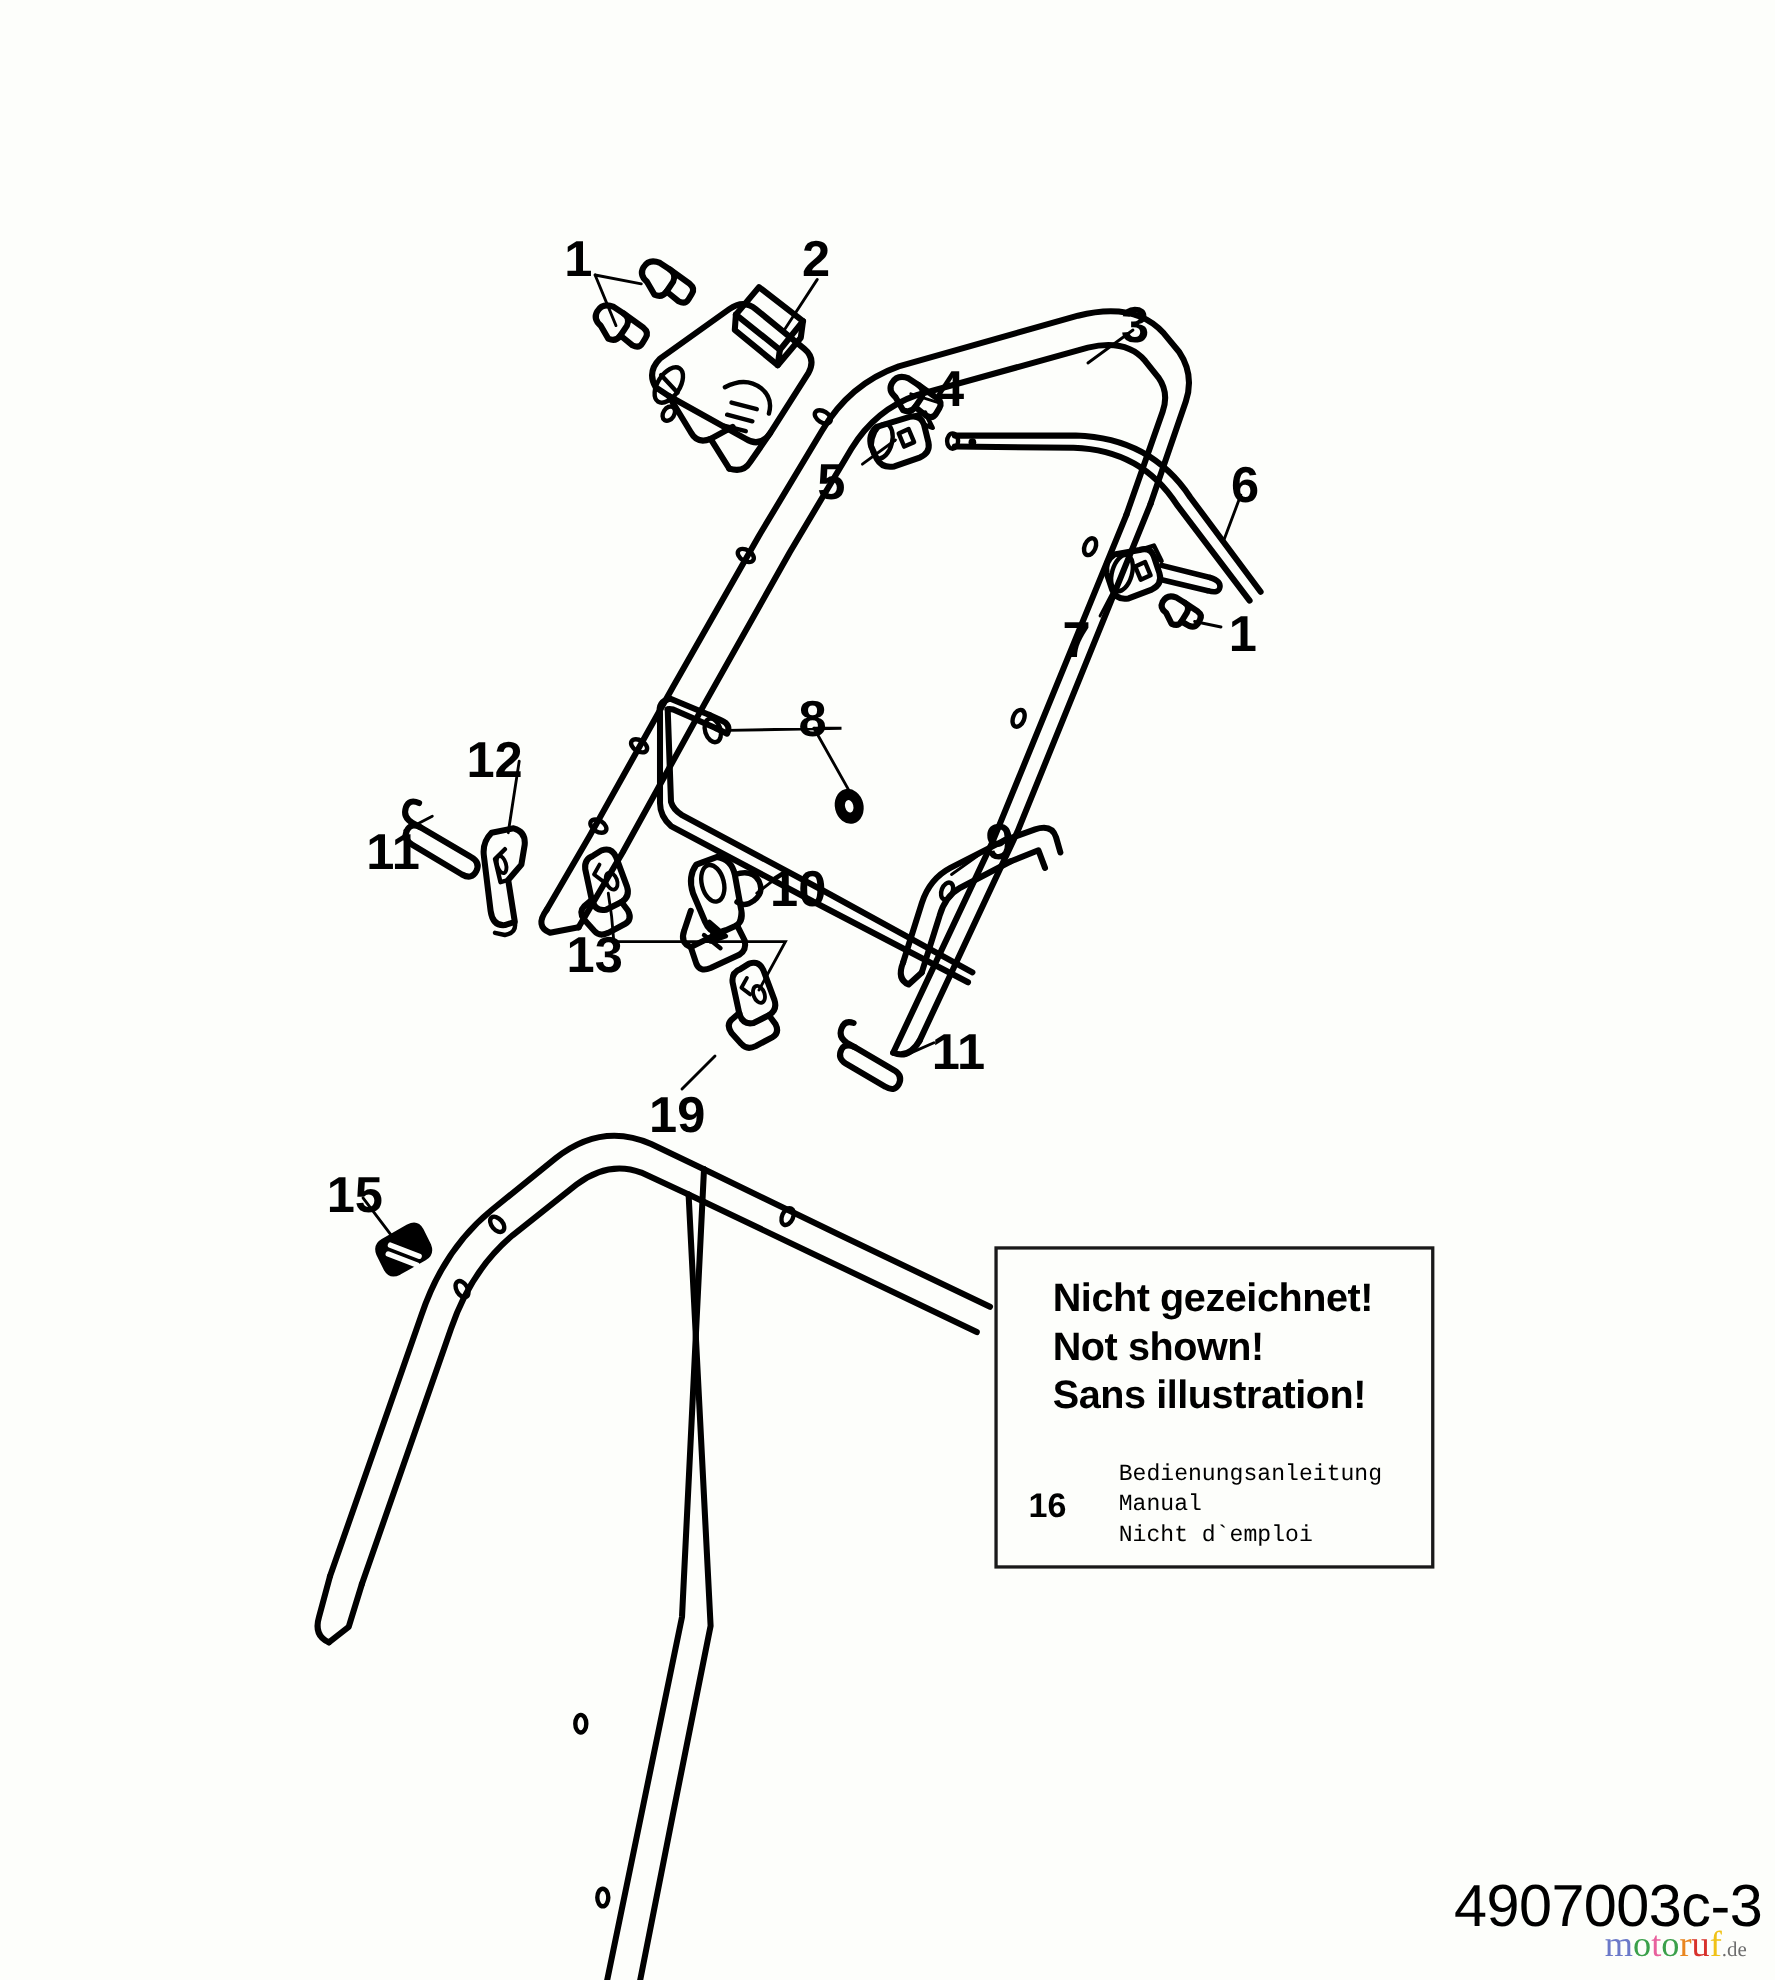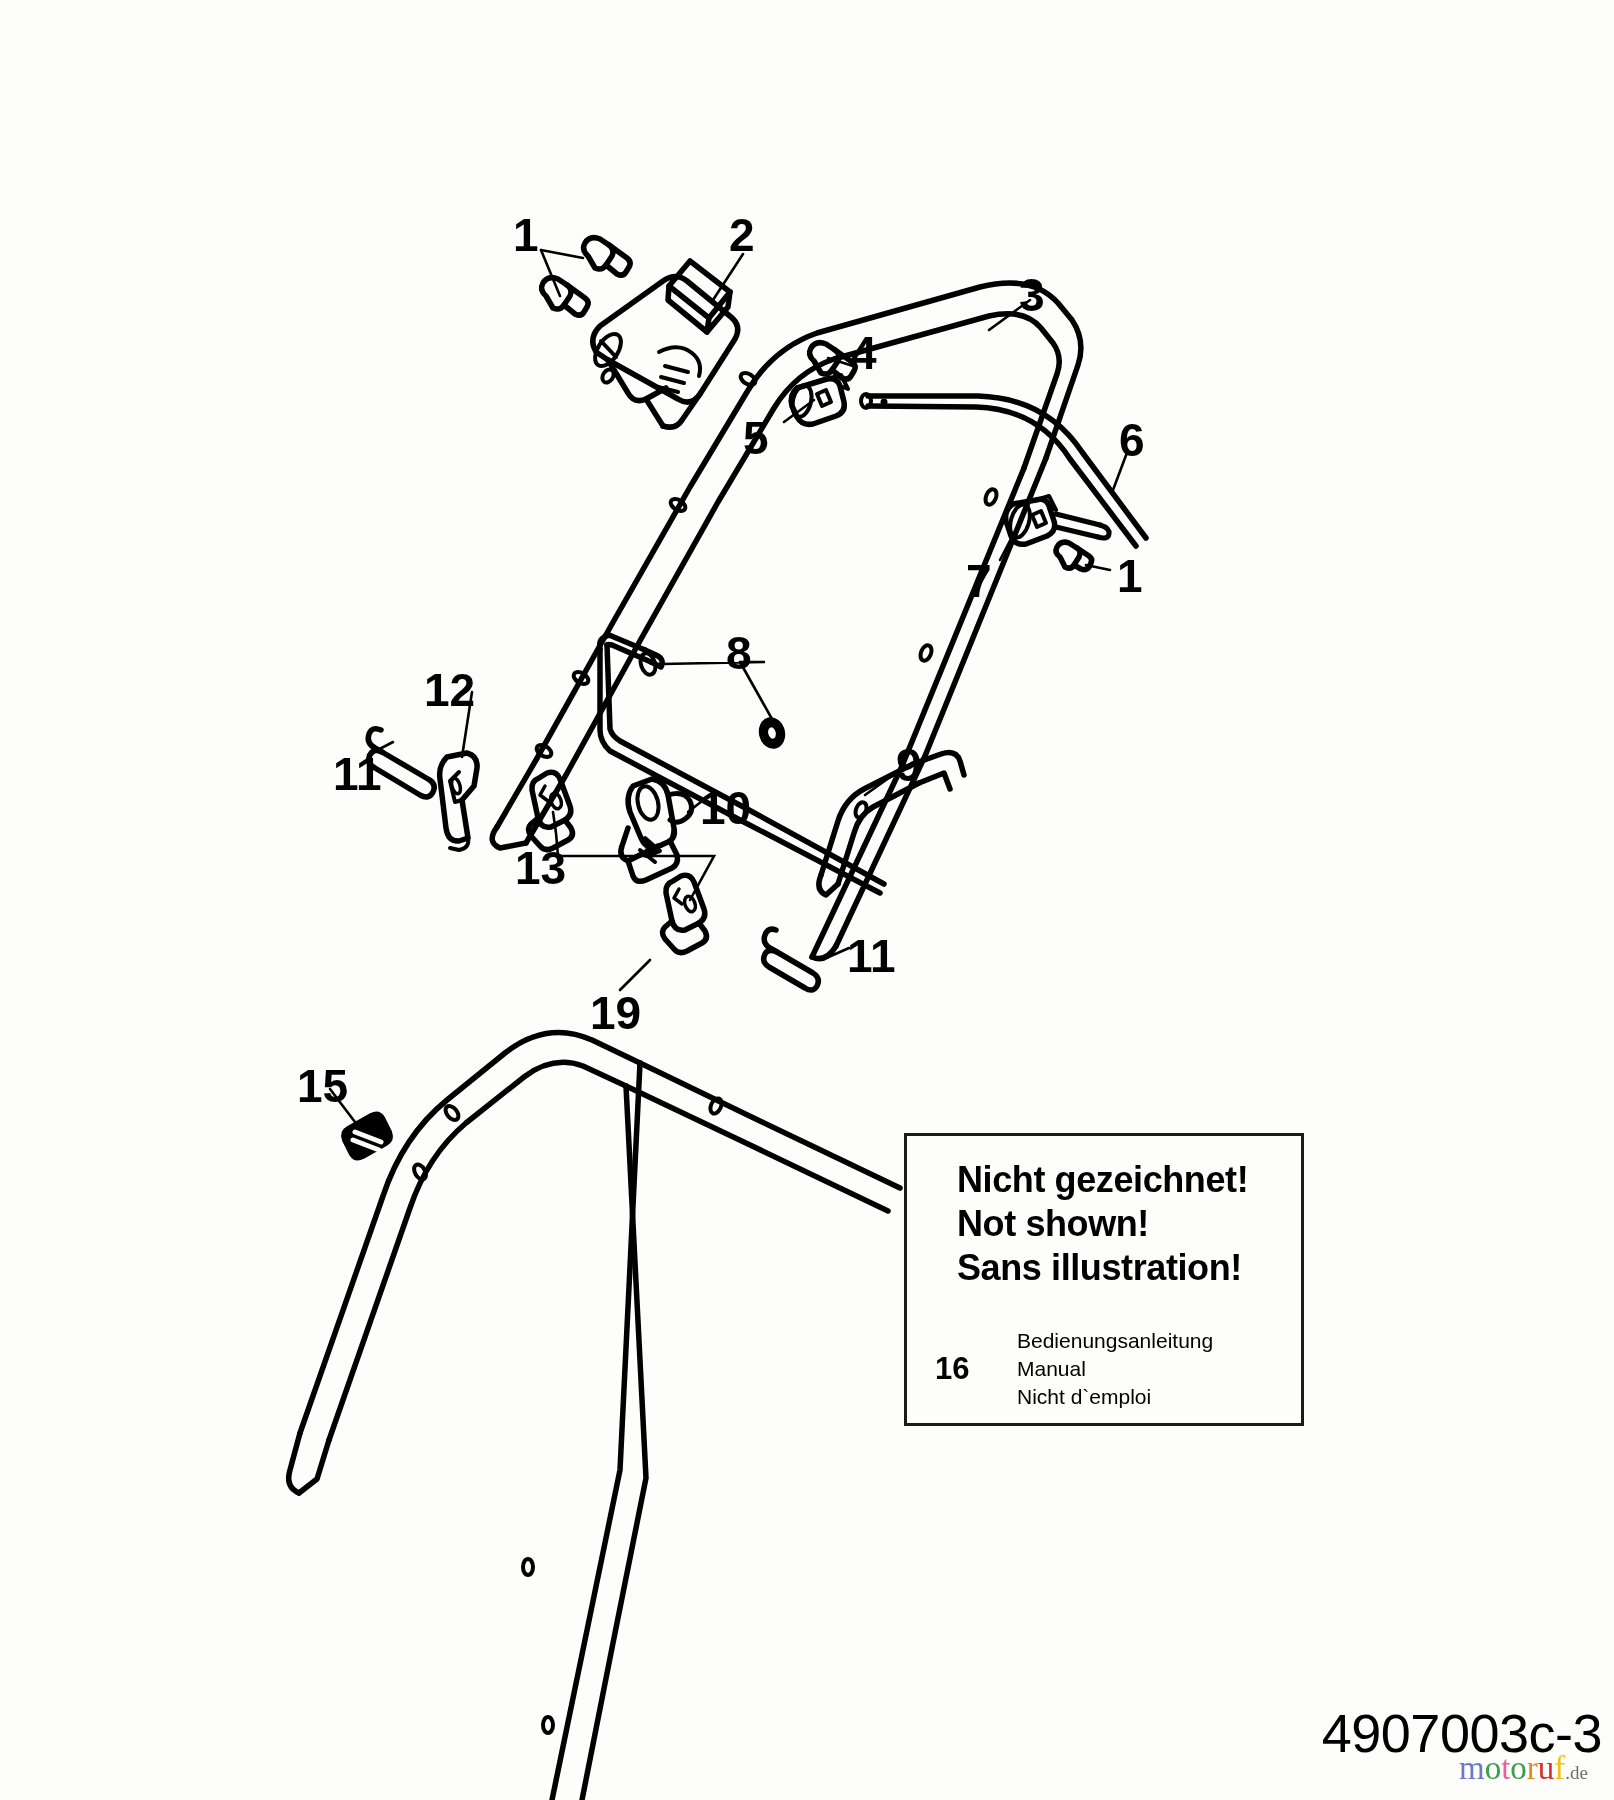--- a/index.html
+++ b/index.html
@@ -78,21 +78,21 @@
     font-weight: bold;
     font-size: 31px;
     color: #000000;
     width: 64px;
     text-align: left;
   }
   #legend-item-lines {
     margin-left: 18px;
   }
   #legend-item-lines div {
-    font-family: Liberation Sans, sans-serif;
+    font-family: Liberation Mono, monospace;
     font-size: 21px;
     line-height: 1.33;
     color: #000;
     white-space: nowrap;
   }
   
   #drawing-number {
     position: absolute;
     right: 12px;
     top: 1702px;

